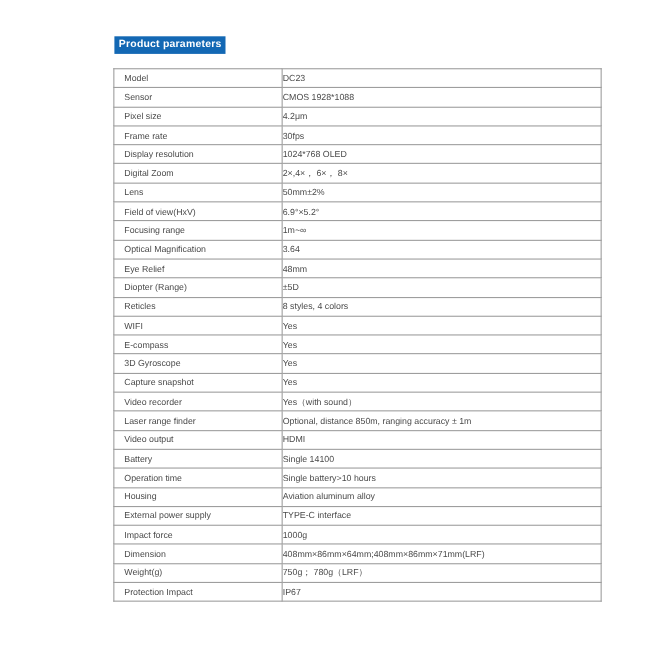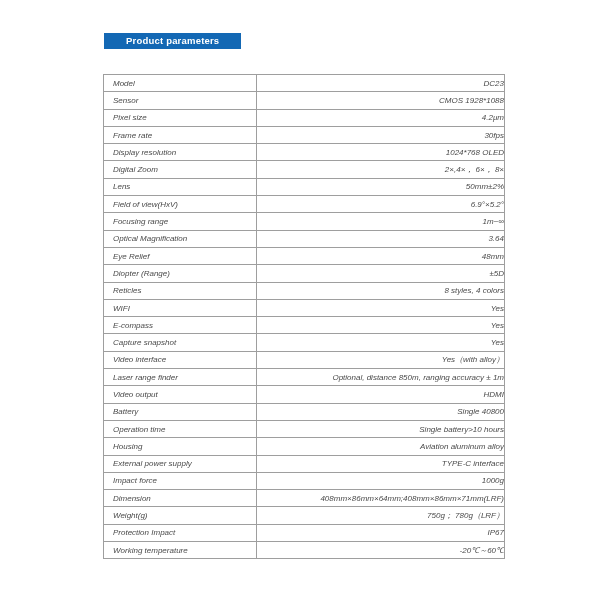--- a/index.html
+++ b/index.html
@@ -13,54 +13,53 @@
     position: relative;
     font-family: "Liberation Sans", sans-serif;
     -webkit-font-smoothing: antialiased;
   }
   .title-badge {
     position: absolute;
     left: 104px;
     top: 33px;
     height: 16px;
     line-height: 16px;
-    padding: 0 22px;
+    padding: 0 4px;
     background: #1368b4;
     color: #ffffff;
     font-size: 9.5px;
     font-weight: bold;
     letter-spacing: 0.2px;
     white-space: nowrap;
   }
   .spec-table {
     position: absolute;
     left: 103px;
-    top: 74px;
-    width: 402px;
+    top: 62px;
+    width: 444px;
     border-collapse: collapse;
     table-layout: fixed;
-    font-style: italic;
   }
   .spec-table td {
     border: 1px solid #9e9e9e;
     height: 16.3px;
     font-size: 8px;
     color: #4a4a4a;
     padding: 0;
     overflow: hidden;
     white-space: nowrap;
     vertical-align: middle;
   }
   .spec-table td.param {
     width: 143px;
     text-align: left;
     padding-left: 9px;
   }
   .spec-table td.value {
-    text-align: right;
+    text-align: left;
     margin-left: 32px;
   }
 </style>
 </head>
 <body>
 
 <div class="title-badge" style="background: rgb(19, 104, 180);">Product parameters</div>
 
 <table class="spec-table">
   <tbody>
@@ -118,38 +117,42 @@
       </tr>
       <tr>
         <td class="param">WIFI</td>
         <td class="value">Yes</td>
       </tr>
       <tr>
         <td class="param">E-compass</td>
         <td class="value">Yes</td>
       </tr>
       <tr>
+        <td class="param">3D Gyroscope</td>
+        <td class="value">Yes</td>
+      </tr>
+      <tr>
         <td class="param">Capture snapshot</td>
         <td class="value">Yes</td>
       </tr>
       <tr>
-        <td class="param">Video interface</td>
-        <td class="value">Yes（with alloy）</td>
+        <td class="param">Video recorder</td>
+        <td class="value">Yes（with sound）</td>
       </tr>
       <tr>
         <td class="param">Laser range finder</td>
         <td class="value">Optional, distance 850m, ranging accuracy ± 1m</td>
       </tr>
       <tr>
         <td class="param">Video output</td>
         <td class="value">HDMI</td>
       </tr>
       <tr>
         <td class="param">Battery</td>
-        <td class="value">Single 40800</td>
+        <td class="value">Single 14100</td>
       </tr>
       <tr>
         <td class="param">Operation time</td>
         <td class="value">Single battery&gt;10 hours</td>
       </tr>
       <tr>
         <td class="param">Housing</td>
         <td class="value">Aviation aluminum alloy</td>
       </tr>
       <tr>
@@ -165,18 +168,14 @@
         <td class="value">408mm×86mm×64mm;408mm×86mm×71mm(LRF)</td>
       </tr>
       <tr>
         <td class="param">Weight(g)</td>
         <td class="value">750g； 780g（LRF）</td>
       </tr>
       <tr>
         <td class="param">Protection Impact</td>
         <td class="value">IP67</td>
       </tr>
-      <tr>
-        <td class="param">Working temperature</td>
-        <td class="value">-20℃～60℃</td>
-      </tr>
     </tbody>
 </table>
 
 </body></html>

